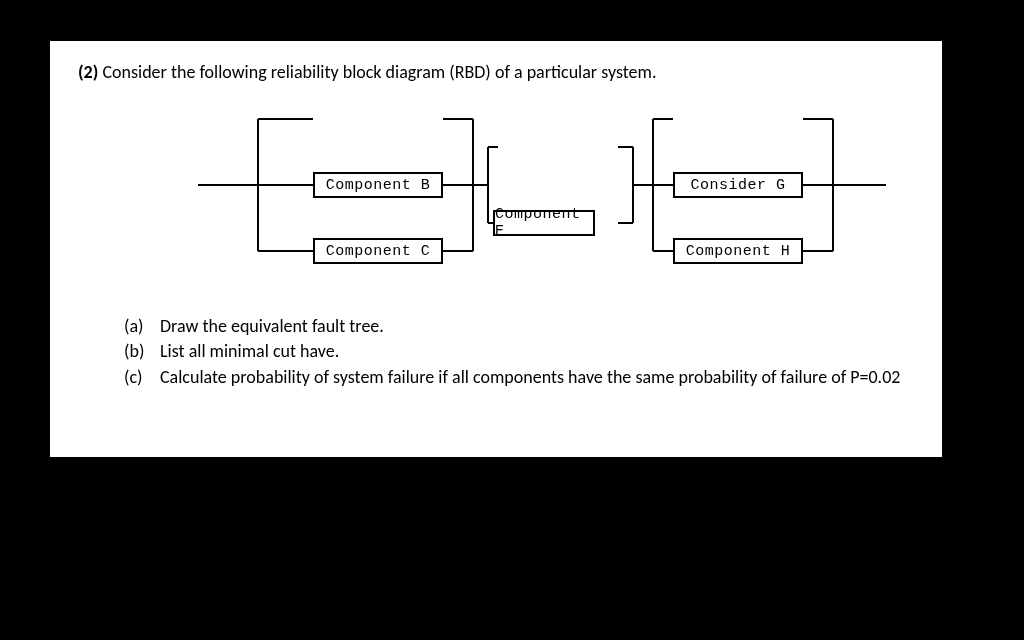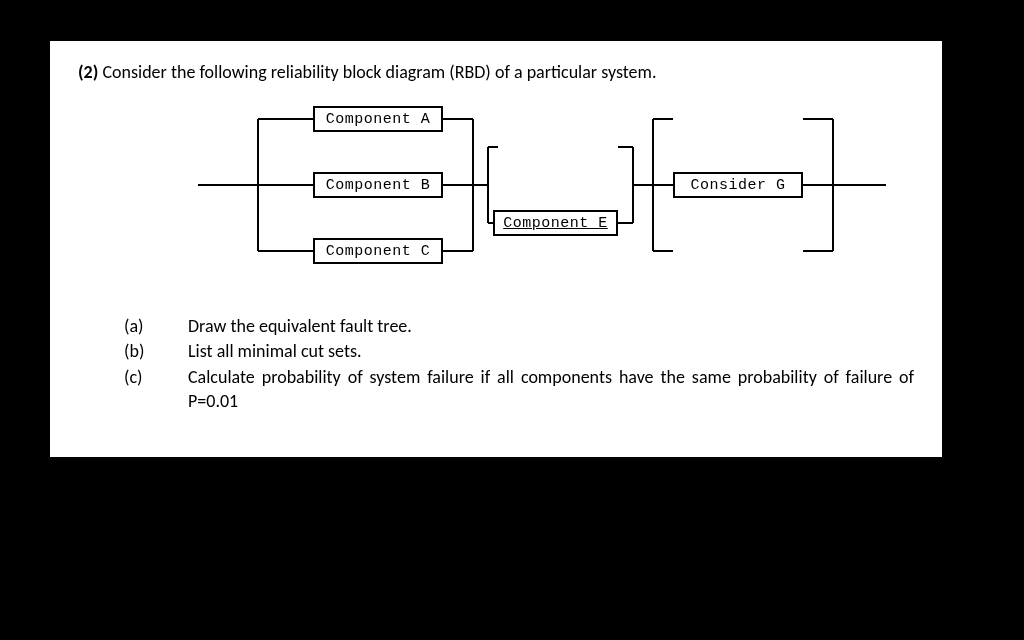--- a/index.html
+++ b/index.html
@@ -46,21 +46,21 @@
     align-items: center;
     justify-content: center;
     font-family: "Courier New", monospace;
     font-size: 15px;
     letter-spacing: 0.5px;
     box-sizing: border-box;
   }
   .questions { margin-left: 46px; }
   .questions .row { display: flex; gap: 14px; margin-bottom: 1px; line-height: 1.35; }
   .questions .lbl { min-width: 22px; }
-  .questions .txt { flex: 1; text-align: justify; margin-left: 28px; }
+  .questions .txt { flex: 1; text-align: justify; }
 </style>
 </head>
 <body>
 
 <div class="page">
 
   <div class="heading">
     <span class="qnum">(2)</span>
     <span>Consider the following reliability block diagram (RBD) of a particular system.</span>
   </div>
@@ -103,37 +103,37 @@
 
         <line x1="725" y1="24" x2="755" y2="24"></line>
         <line x1="725" y1="90" x2="755" y2="90"></line>
         <line x1="725" y1="156" x2="755" y2="156"></line>
         <line x1="755" y1="24" x2="755" y2="156"></line>
 
         <line x1="755" y1="90" x2="808" y2="90"></line>
       </g>
     </svg>
 
-    <div class="comp" style="left:235px; top:11px;">Component  A</div>
     <div class="comp" style="left:235px; top:143px;">Component  C</div>
     <div class="comp" style="left:235px; top:77px;">Component  B</div>
 
-    <div class="comp" style="left:415px; top:115px; width:125px;text-decoration:underline;">Component  E</div>
+    <div class="comp" style="left:415px; top:115px; width:102px;">Component  E</div>
 
     <div class="comp" style="left:595px; top:77px;">Consider  G</div>
+    <div class="comp" style="left:595px; top:143px;">Component  H</div>
   </div>
 
   <div class="questions">
     <div class="row">
       <div class="lbl">(a)</div>
       <div class="txt">Draw the equivalent fault tree.</div>
     </div>
     <div class="row">
       <div class="lbl">(b)</div>
-      <div class="txt">List all minimal cut sets.</div>
+      <div class="txt">List all minimal cut have.</div>
     </div>
     <div class="row">
       <div class="lbl">(c)</div>
-      <div class="txt">Calculate probability of system failure if all components have the same probability of failure of P=0.01</div>
+      <div class="txt">Calculate probability of system failure if all components have the same probability of failure of P=0.02</div>
     </div>
   </div>
 
 </div>
 
 </body></html>

